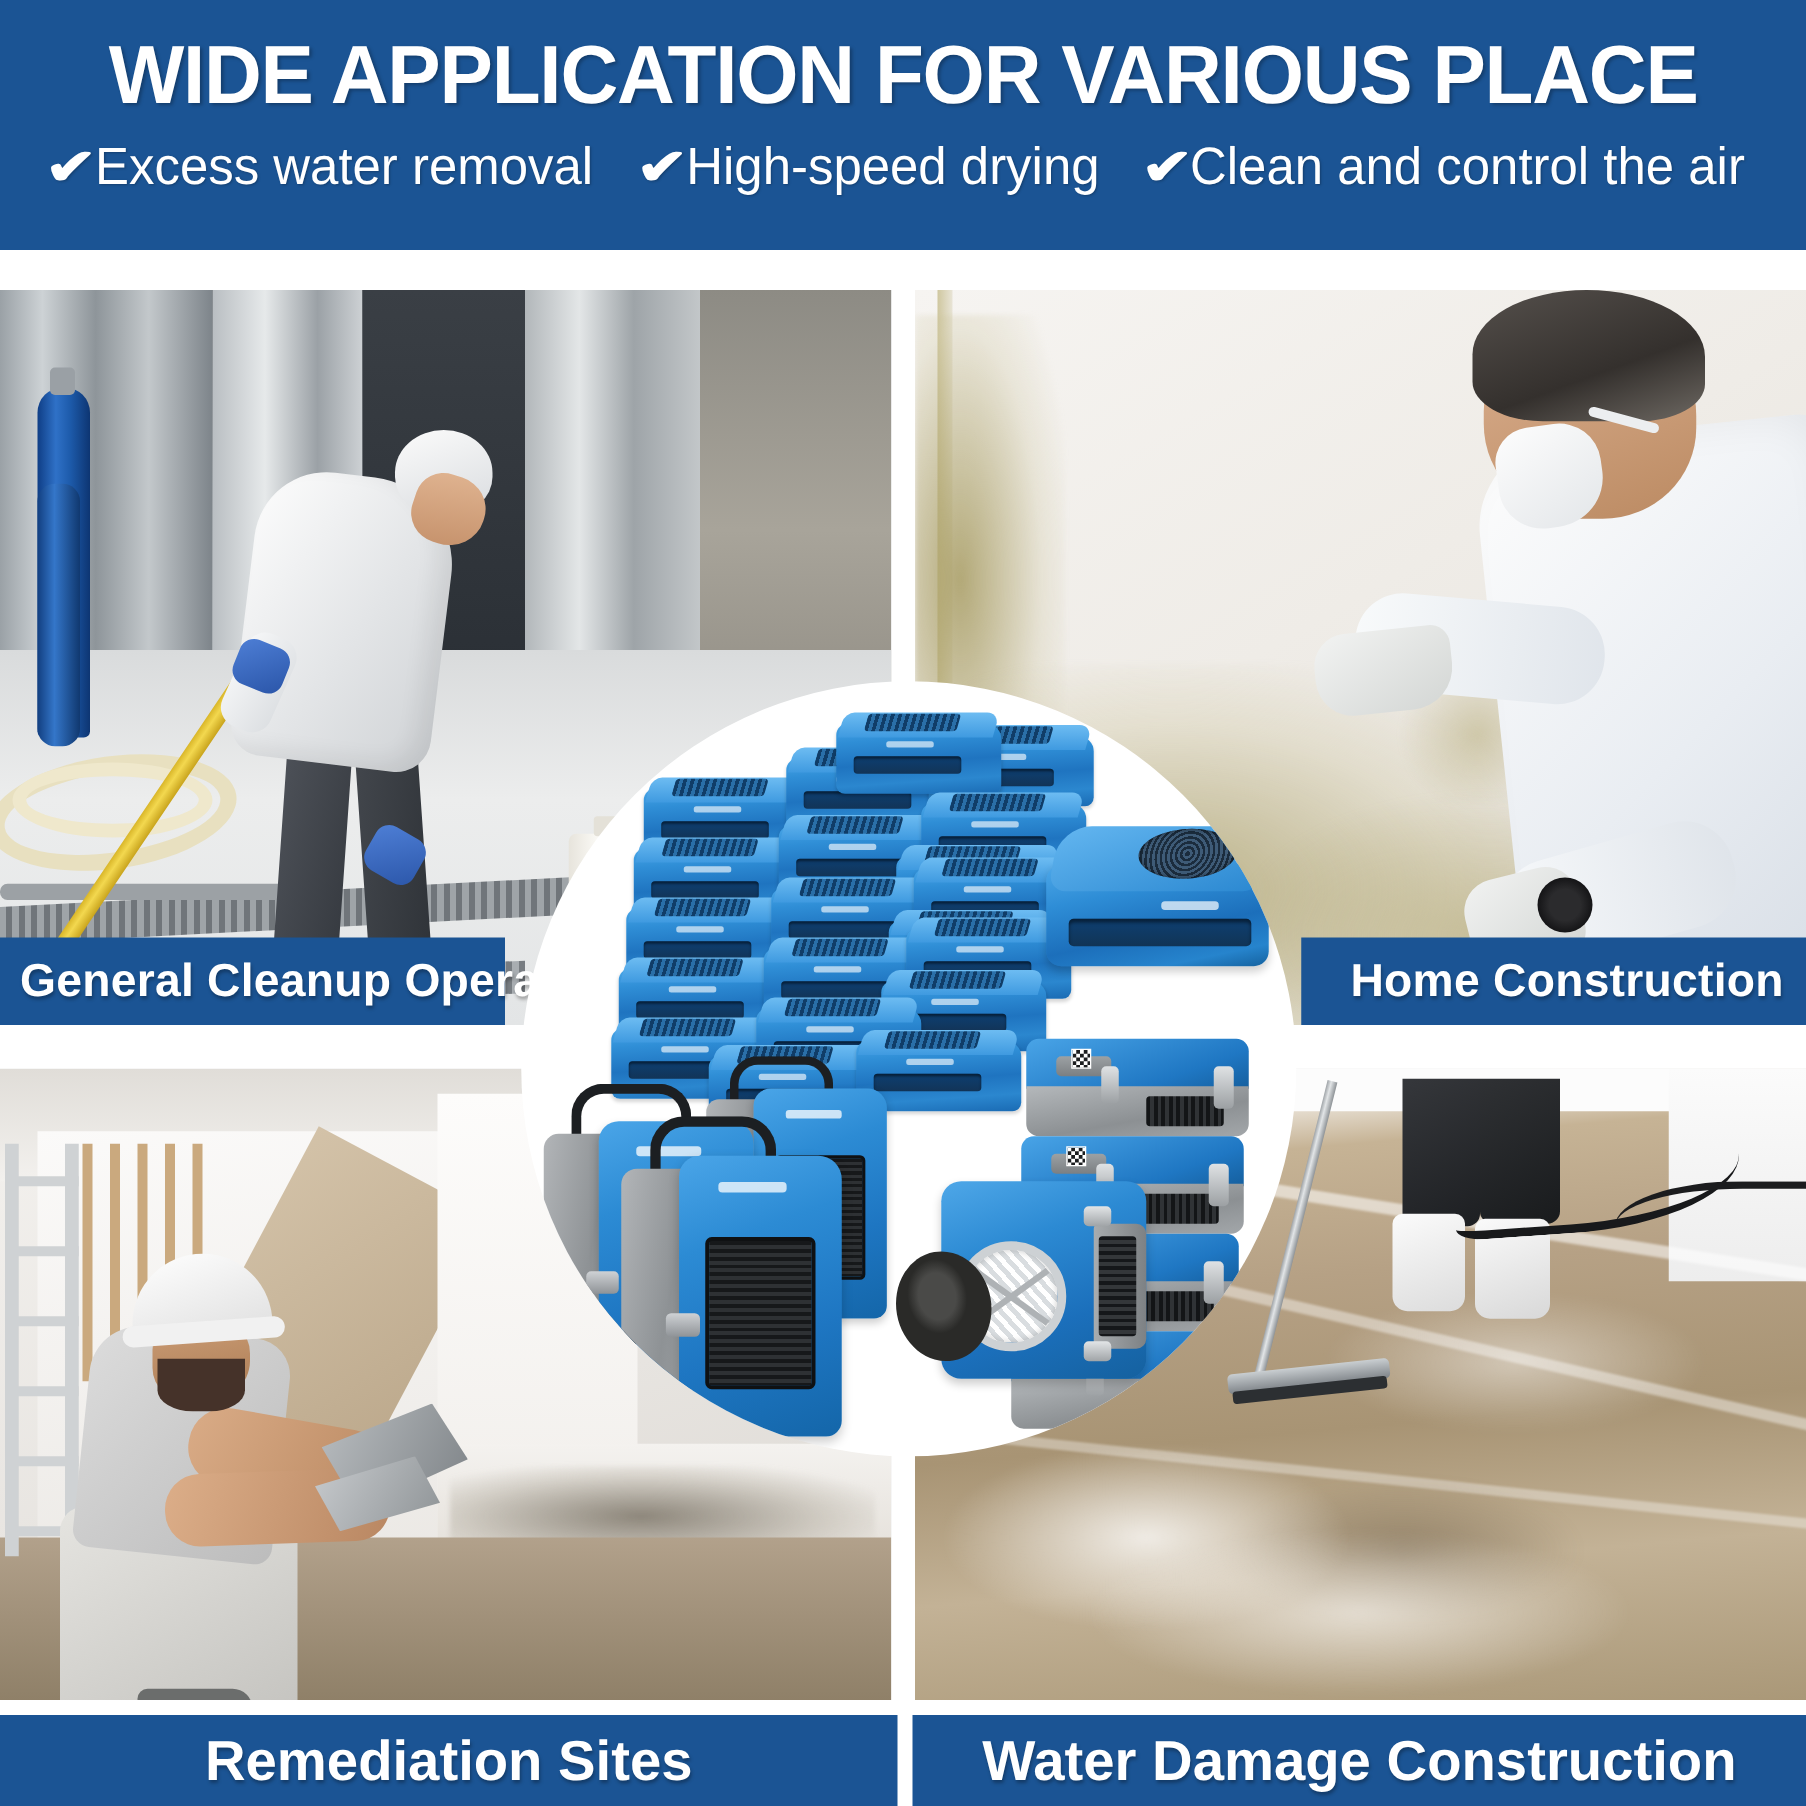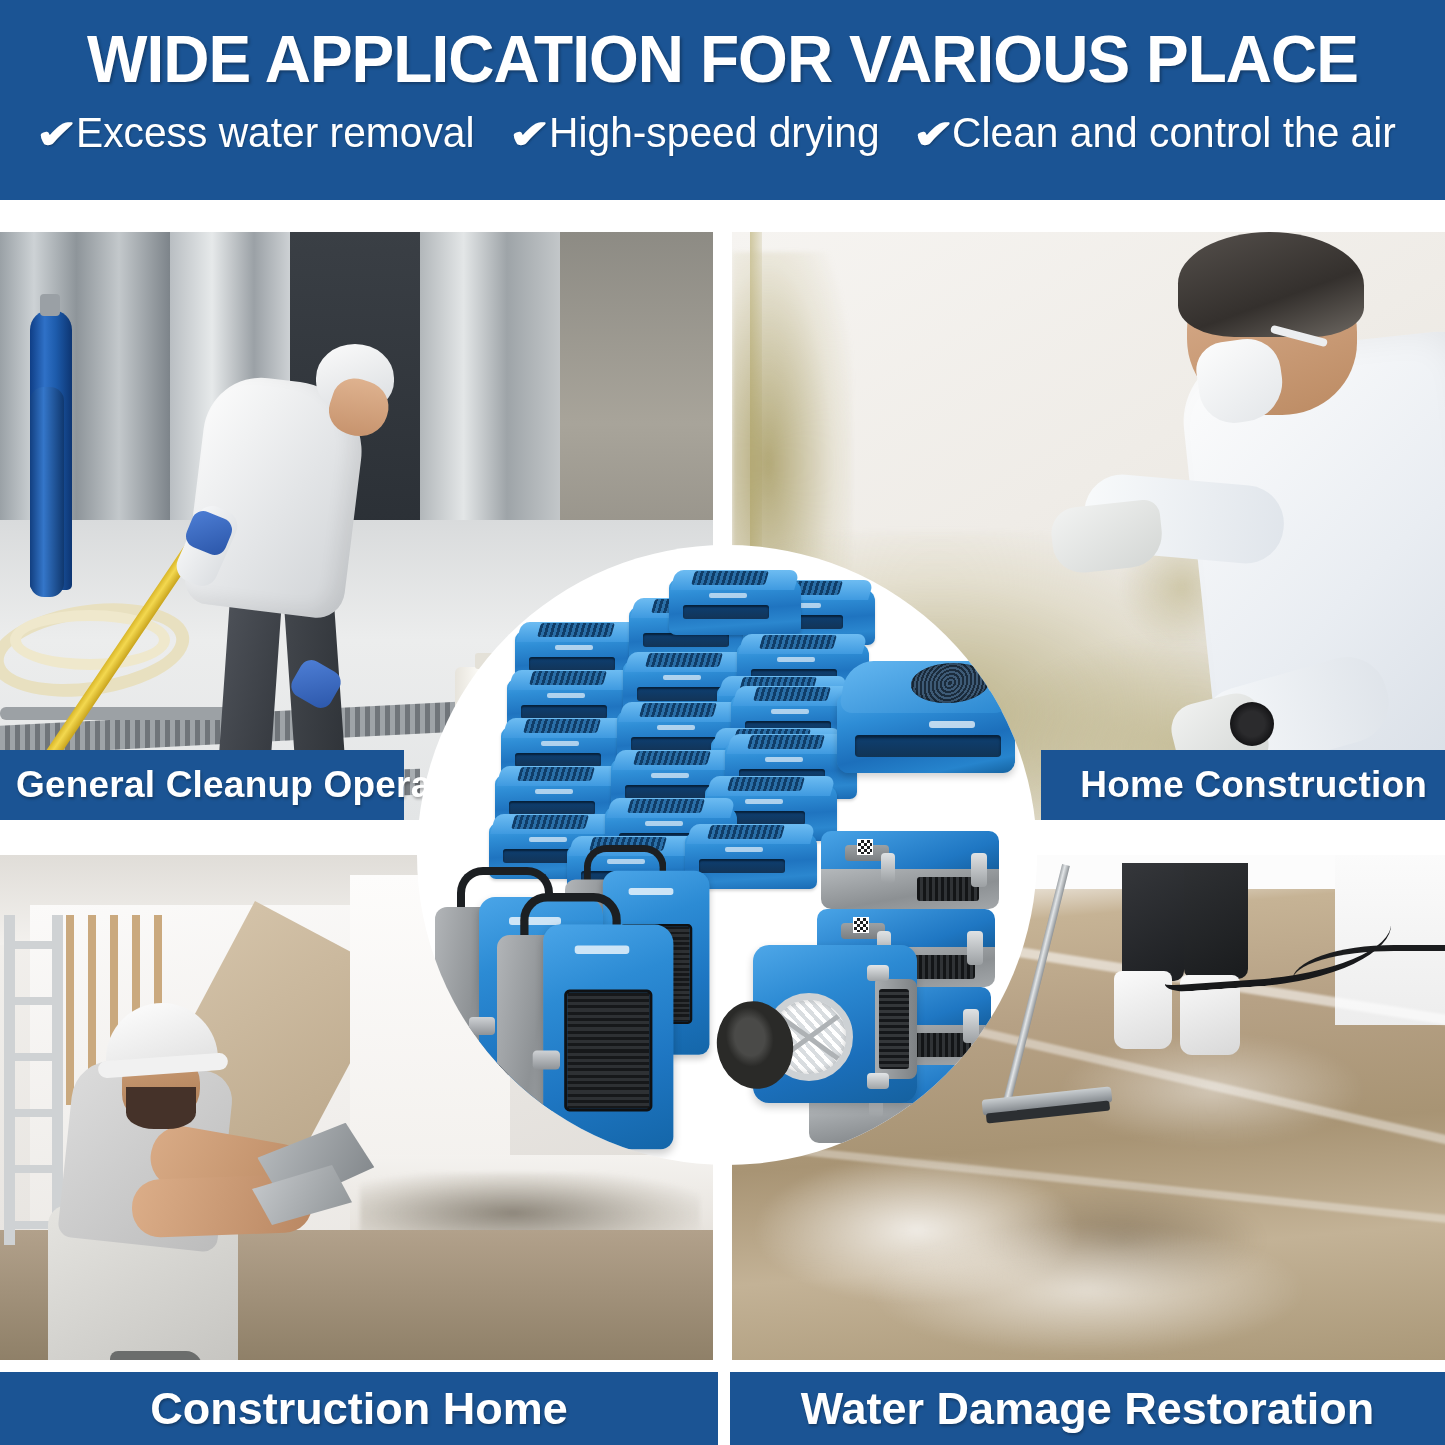--- a/index.html
+++ b/index.html
@@ -704,25 +704,25 @@
     </div>
   </div>
 
 </div>
 
 <div class="band band-tl">General Cleanup Operations</div>
 
 <div class="band band-tr">Home Construction</div>
 
 <div class="footer-l">
-  <span class="footer-txt">Construction Home</span>
+  <span class="footer-txt">Remediation Sites</span>
 </div>
 
 <div class="footer-r">
-  <span class="footer-txt">Water Damage Restoration</span>
+  <span class="footer-txt">Water Damage Construction</span>
 </div>
 
 <div class="circle">
 
   <div>
 
     <div class="am" style="left:98px;  top:86px;">
         <div class="am-top"></div>
         <div class="am-grill"></div>
       </div>

